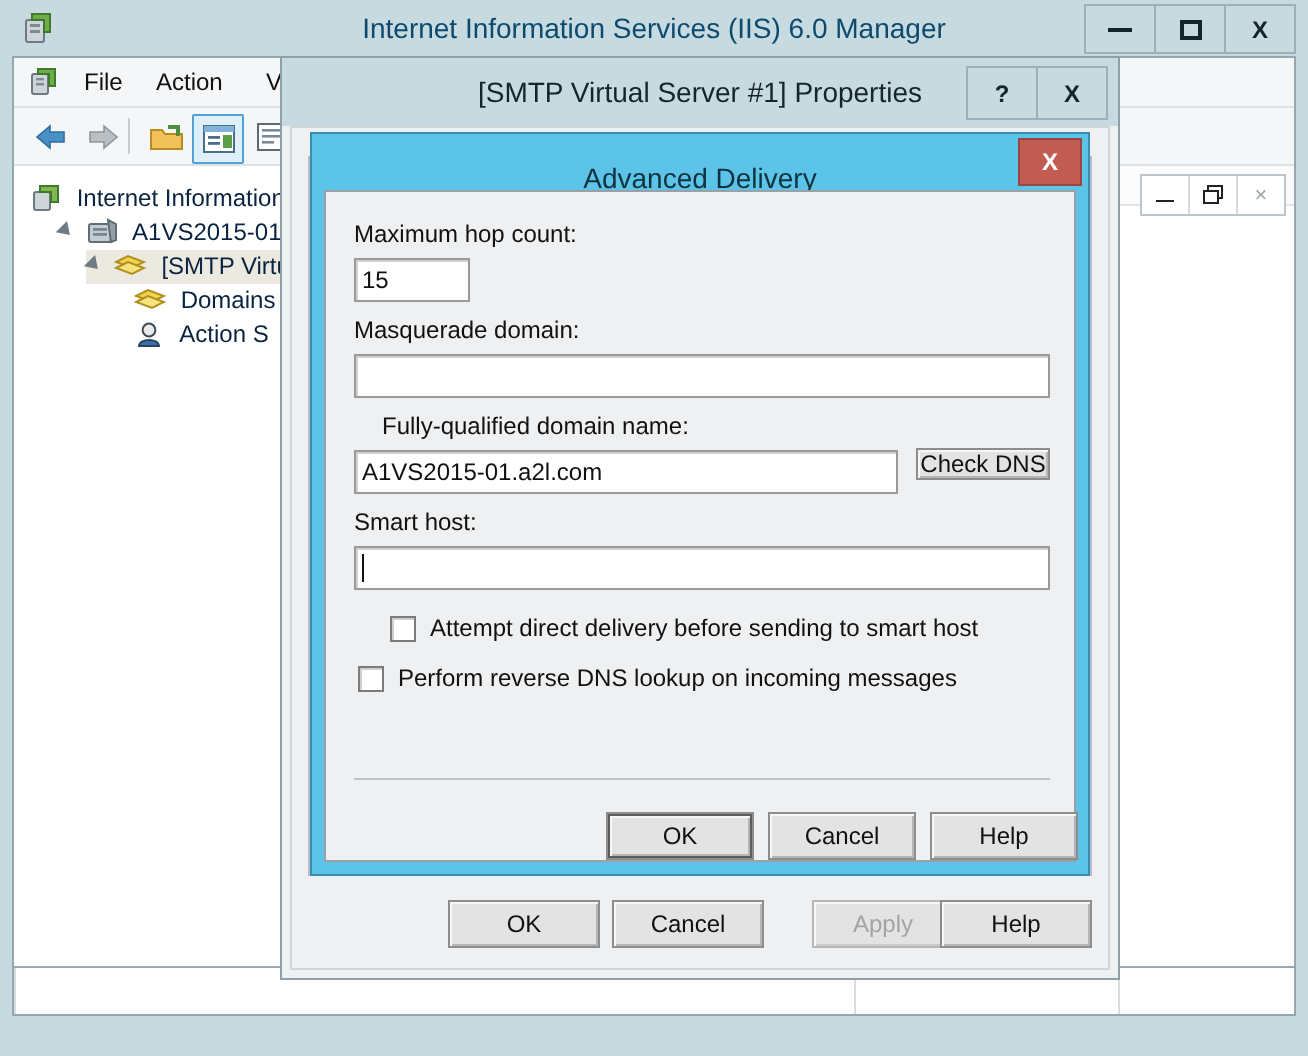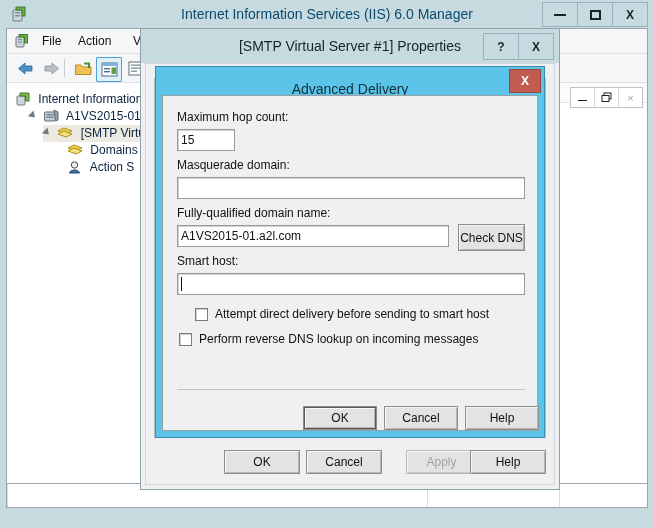--- a/index.html
+++ b/index.html
@@ -359,25 +359,25 @@
       <div class="lbl" style="left:14px;top:14px;">Maximum hop count:</div>
       <div class="field" style="left:14px;top:33px;width:58px;">
         <span>15</span>
       </div>
 
       <div class="lbl" style="left:14px;top:62px;">Masquerade domain:</div>
       <div class="field" style="left:14px;top:81px;width:348px;">
         <span></span>
       </div>
 
-      <div class="lbl" style="left:14px;top:110px;">Fully-qualified domain name:</div>
+      <div class="lbl" style="left:28px;top:110px;">Fully-qualified domain name:</div>
       <div class="field" style="left:14px;top:129px;width:272px;">
         <span>A1VS2015-01.a2l.com</span>
       </div>
-      <div class="btn" style="left:295px;top:128px;width:67px;height:27px;">Check DNS</div>
+      <div class="btn" style="left:295px;top:128px;width:67px;height:16px;">Check DNS</div>
 
       <div class="lbl" style="left:14px;top:158px;">Smart host:</div>
       <div class="field" style="left:14px;top:177px;width:348px;">
           <span class="caret"></span>
       </div>
 
       <div class="cbrow" style="left:16px;top:236px;">
         <span class="cbox"></span>
         <span>Perform reverse DNS lookup on incoming messages</span>
       </div>

